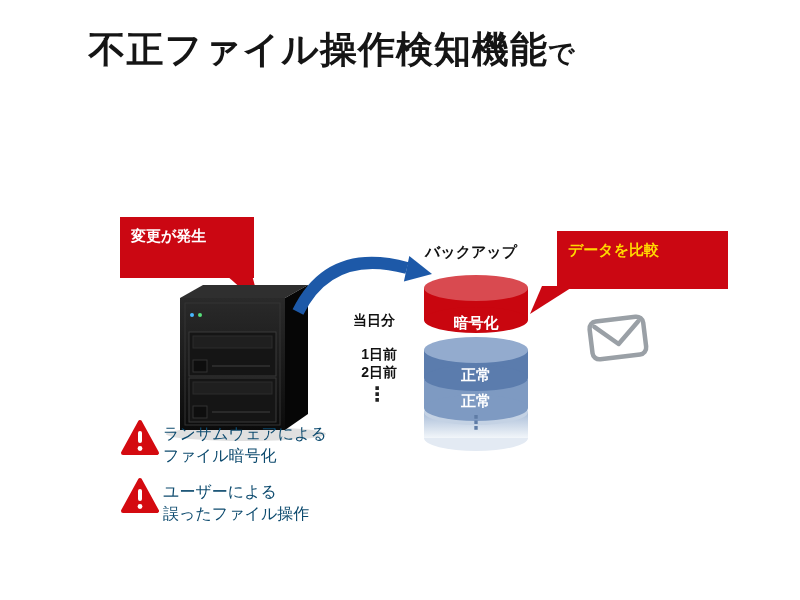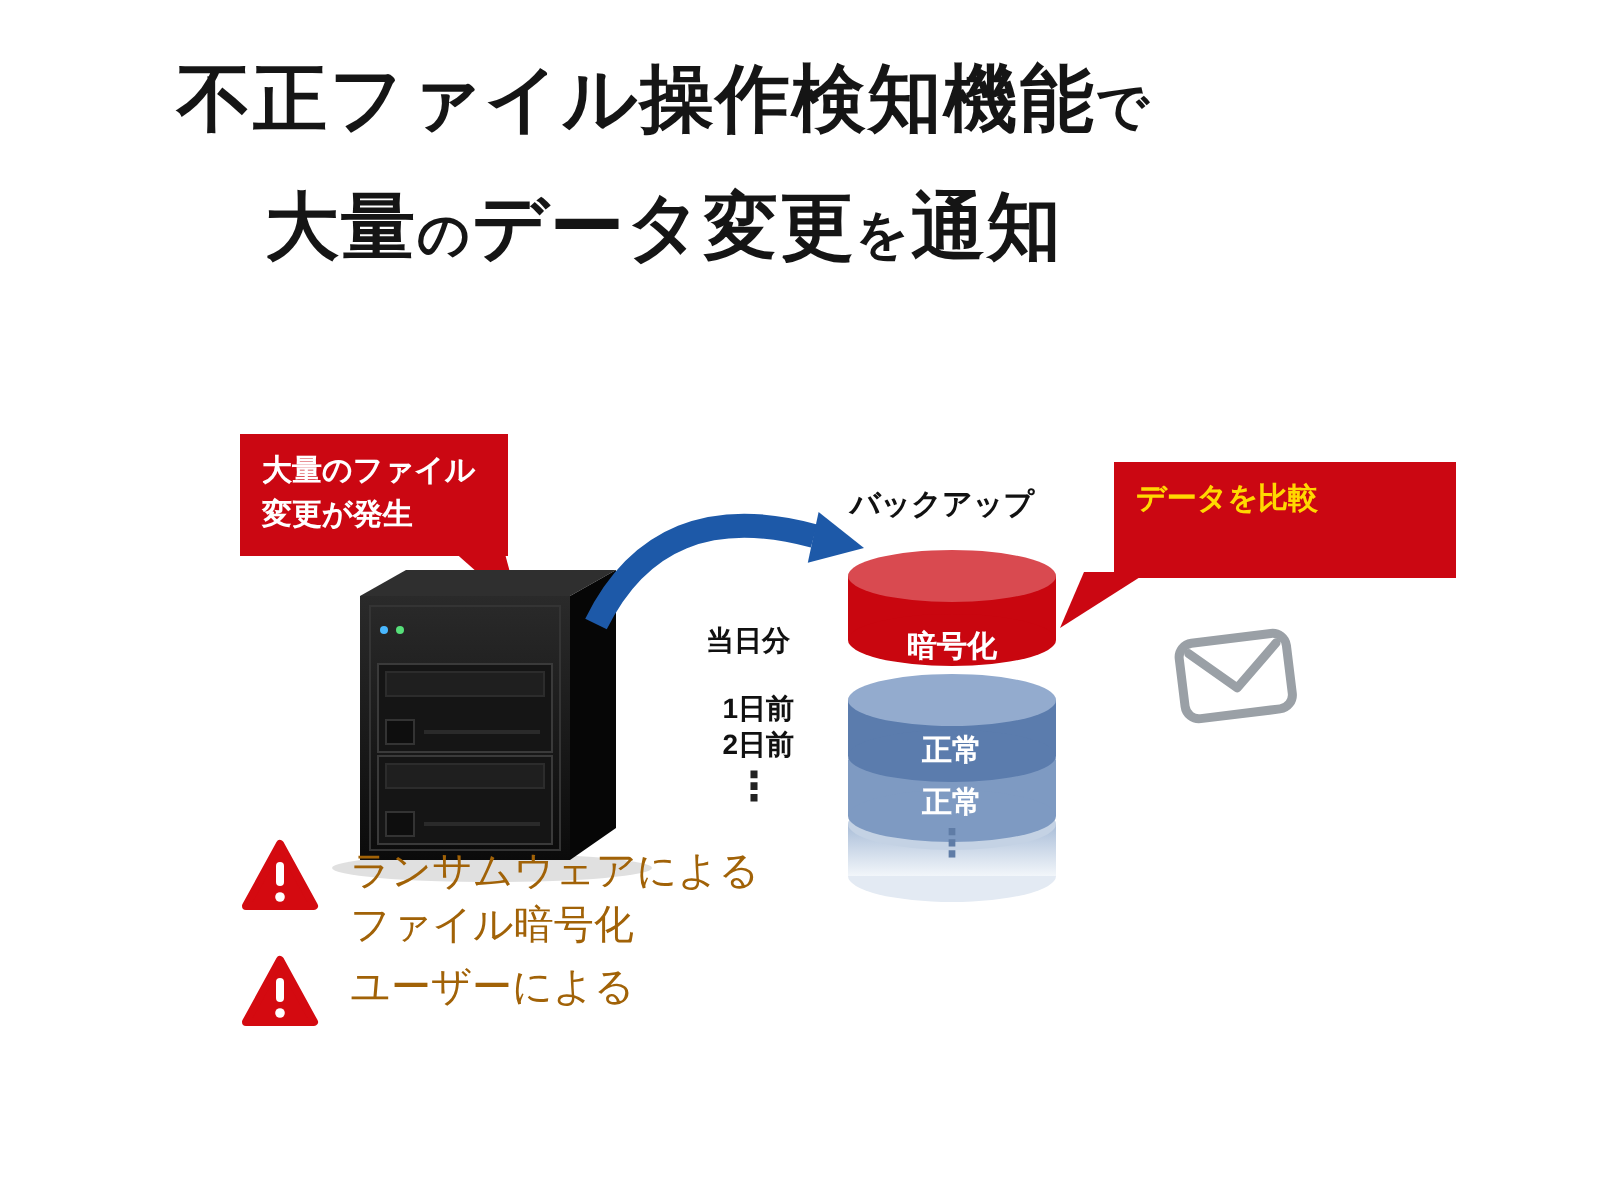--- a/index.html
+++ b/index.html
@@ -29,39 +29,35 @@
   .day-2{left:345px;top:364px;width:52px;}
   .day-dots{left:362px;top:384px;width:30px;text-align:center;
             font-weight:bold;font-size:20px;color:#222;line-height:1;}
   .cyl-label{position:absolute;left:404px;width:144px;text-align:center;
              font-weight:bold;font-size:15px;color:#ffffff;}
   .cyl-enc{top:314px;}
   .cyl-n1{top:366px;}
   .cyl-n2{top:392px;}
   .cyl-dots{top:413px;color:#5f7ca6;font-size:19px;line-height:1;}
   
-  .warn-text{position:absolute;left:175px;font-size:20px;line-height:1.35;
-             color:#a16207;}
+  .warn-text{position:absolute;left:163px;font-size:16px;line-height:1.35;
+             color:#0c4a6e;}
   .warn-1{top:423px;}
   .warn-2{top:481px;}
 </style>
 </head>
 <body>
 
 <div class="title">
   <div class="title-line">
     <span class="big">不正ファイル操作検知機能</span><span class="sm">で</span>
   </div>
-  <div class="title-line">
-    <span class="big">大量</span><span class="sm">の</span><span class="big">データ変更</span><span class="sm">を</span><span class="big">通知</span>
-  </div>
 </div>
 
 <div class="bubble bubble-left">
-  <div>大量のファイル</div>
   <div>変更が発生</div>
 </div>
 <svg class="abs" style="left:226px;top:275px;" width="40" height="32" viewBox="0 0 40 32">
   <polygon points="0,0 26,0 34,30" fill="#cb0712"></polygon>
 </svg>
 
 <div class="bubble bubble-right">
   <div>データを比較</div>
 </div>
 <svg class="abs" style="left:530px;top:286px;" width="46" height="30" viewBox="0 0 46 30">
@@ -163,13 +159,14 @@
   <div>ファイル暗号化</div>
 </div>
 
 <svg class="abs" style="left:120px;top:477px;" width="40" height="38" viewBox="0 0 40 38">
   <polygon points="20,3 37,34 3,34" fill="#d40a10" stroke="#d40a10" stroke-width="4" stroke-linejoin="round"></polygon>
   <rect x="18" y="12" width="4" height="12" rx="2" fill="#ffffff"></rect>
   <circle cx="20" cy="29.5" r="2.4" fill="#ffffff"></circle>
 </svg>
 <div class="warn-text warn-2">
   <div>ユーザーによる</div>
+  <div>誤ったファイル操作</div>
 </div>
 
 </body></html>

